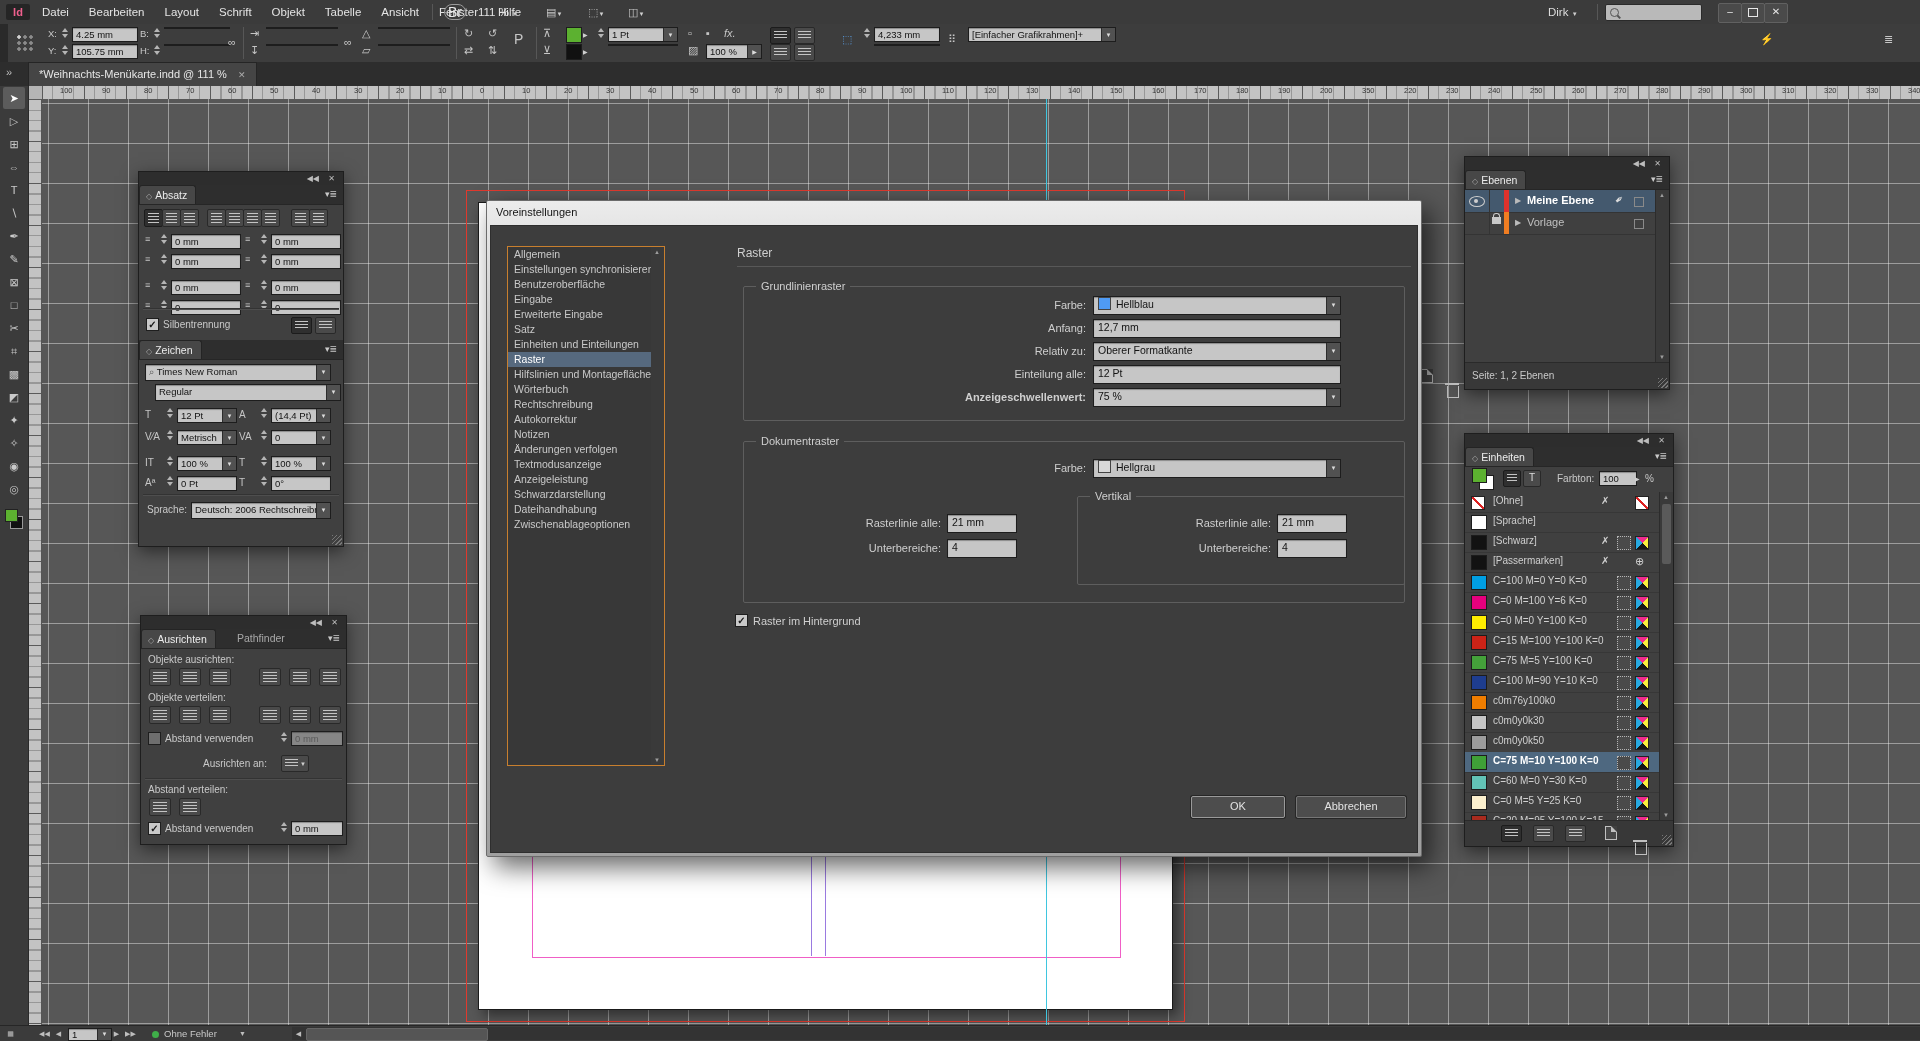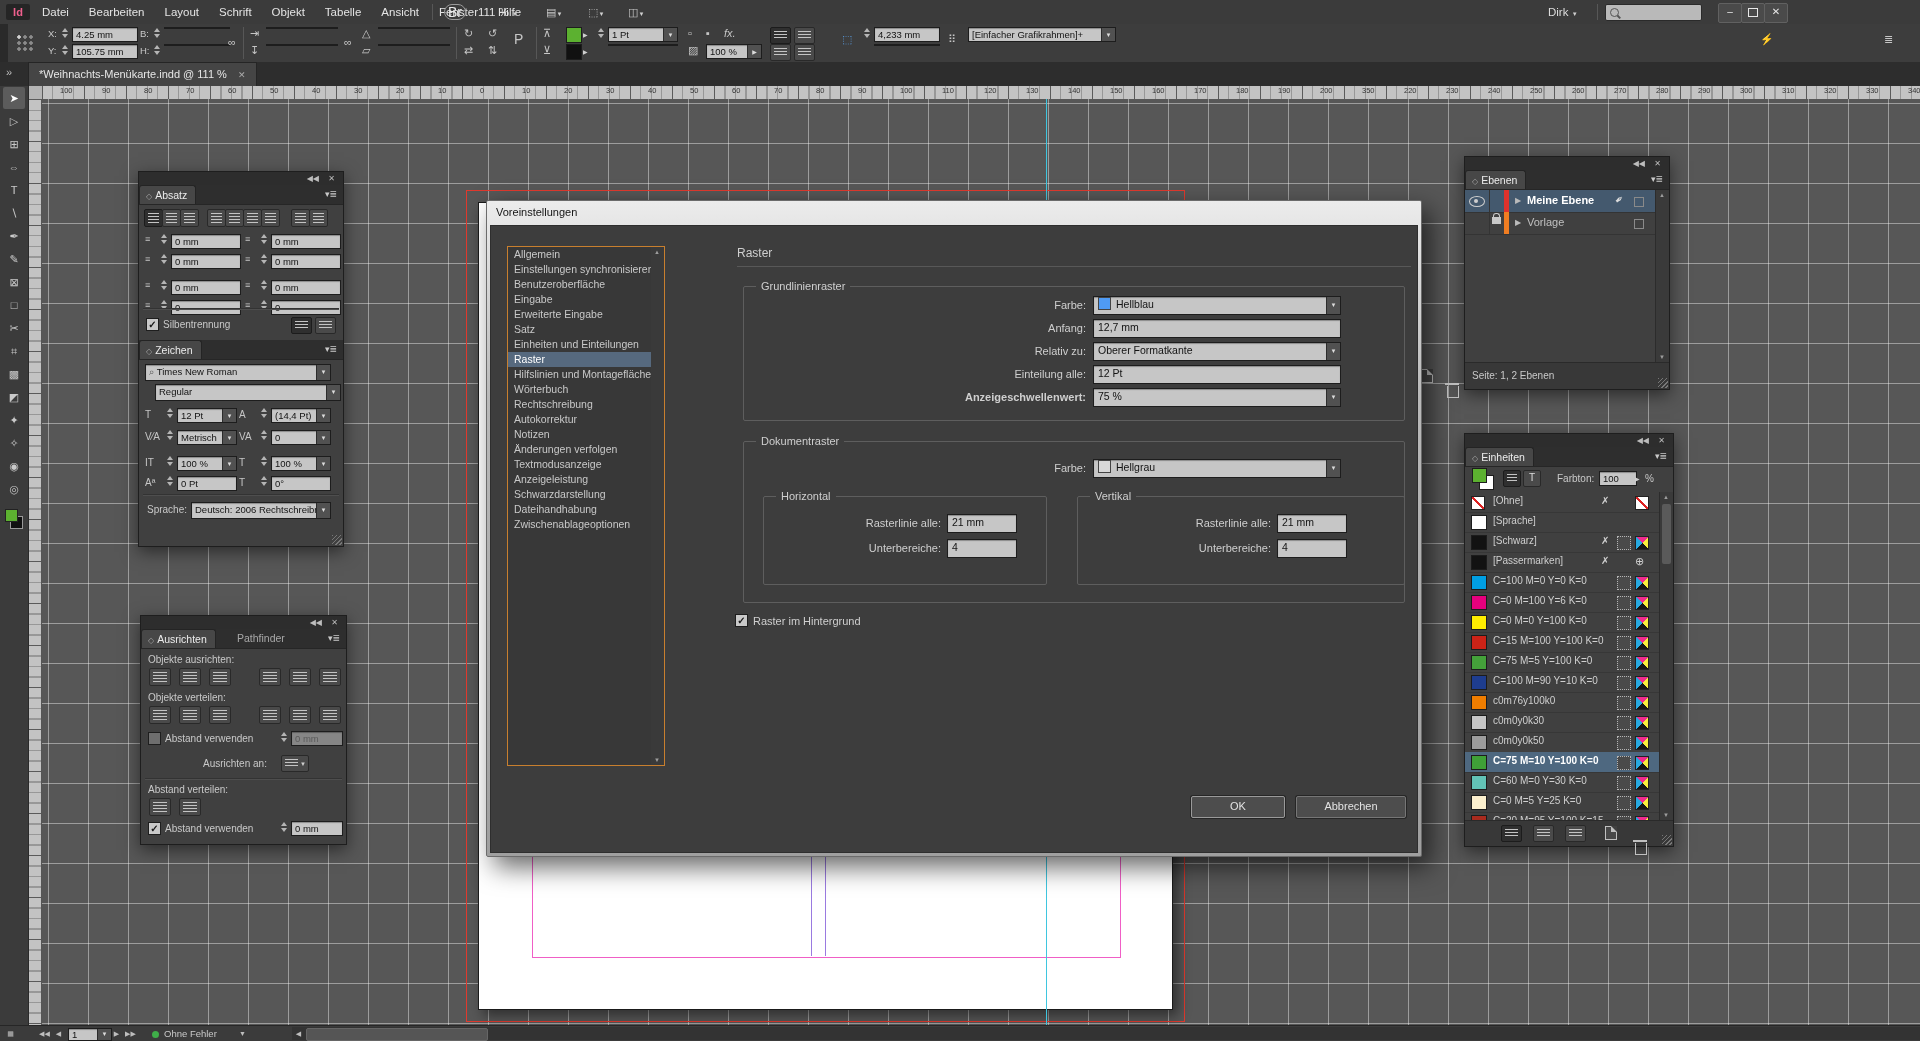--- a/index.html
+++ b/index.html
@@ -834,23 +834,20 @@
       <span class="dlab r" style="left:400px;top:165px;width:195px;font-weight:bold;">Anzeigeschwellenwert:</span>
       <div class="fctl" style="left:602px;top:162px;width:238px;"><span>75 %</span><span class="dd" style="line-height:17px;">▼</span></div>
 
       <div class="group" style="left:252px;top:215px;width:660px;height:160px;">
         <span class="legend">Dokumentraster</span>
       </div>
       <span class="dlab r" style="left:400px;top:236px;width:195px;">Farbe:</span>
       <div class="fctl" style="left:602px;top:233px;width:238px;">
         <span class="fswatch" id="dk-swatch" style="background: rgb(216, 216, 216);"></span><span>Hellgrau</span><span class="dd" style="line-height:17px;">▼</span>
       </div>
-      <div class="group" style="left:272px;top:270px;width:282px;height:87px;">
-        <span class="legend" style="background:#3d3d3d;">Horizontal</span>
-      </div>
       <span class="dlab r" style="left:310px;top:291px;width:140px;">Rasterlinie alle:</span>
       <div class="fctl" style="left:456px;top:288px;width:60px;"><span>21 mm</span></div>
       <span class="dlab r" style="left:310px;top:316px;width:140px;">Unterbereiche:</span>
       <div class="fctl" style="left:456px;top:313px;width:60px;"><span>4</span></div>
       <div class="group" style="left:586px;top:270px;width:326px;height:87px;">
         <span class="legend" style="background:#3d3d3d;">Vertikal</span>
       </div>
       <span class="dlab r" style="left:640px;top:291px;width:140px;">Rasterlinie alle:</span>
       <div class="fctl" style="left:786px;top:288px;width:60px;"><span>21 mm</span></div>
       <span class="dlab r" style="left:640px;top:316px;width:140px;">Unterbereiche:</span>

